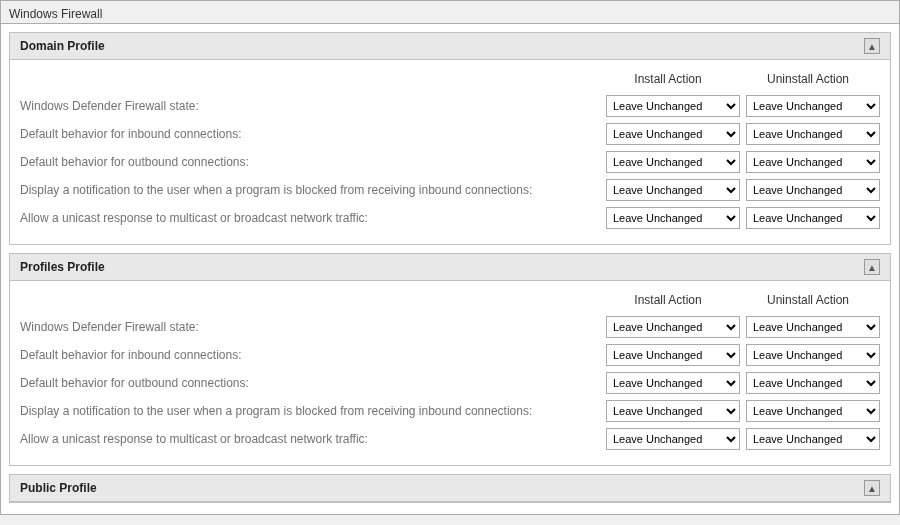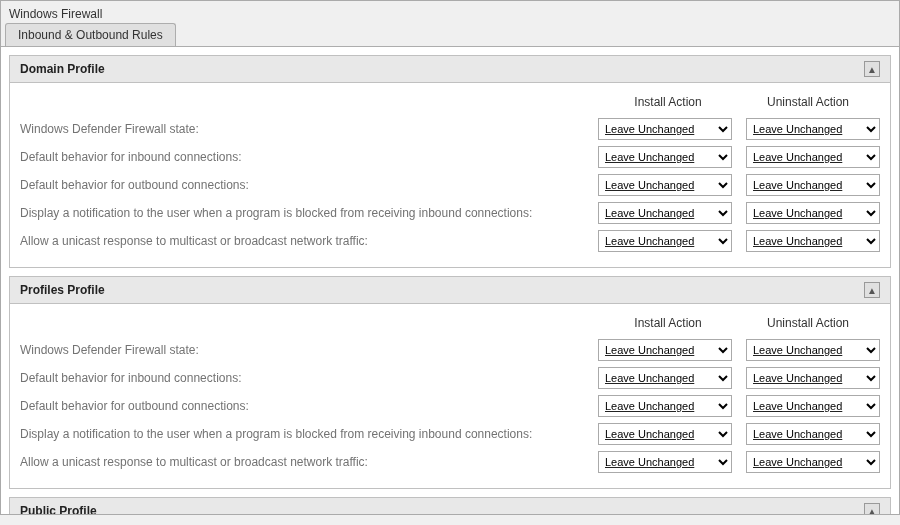--- a/index.html
+++ b/index.html
@@ -105,22 +105,21 @@
       padding: 3px 0;
     }
     .row-label {
       flex: 1;
       font-size: 12px;
       color: #737373;
       padding-right: 10px;
     }
     .row-selects {
       display: flex;
-      gap: 14px;
-      text-decoration: underline;
+      gap: 6px;
     }
     select {
       width: 134px;
       height: 22px;
       font-size: 11px;
       border: 1px solid #aaa;
       background: #fff;
       padding: 1px 2px;
       appearance: auto;
       cursor: pointer;
@@ -130,23 +129,20 @@
     }
   </style>
 </head>
 <body>
 
 <div class="window">
   <div class="title-bar">
     <span>Windows Firewall</span>
   </div>
   <div class="tabs-bar">
-    <div class="tab">
-      <span>Inbound &amp; Outbound Rules</span>
-    </div>
   </div>
   <div class="main-content" id="main-content">
   <div class="section">
         <div class="section-header">
           <span>Domain Profile</span>
           <div class="section-header-scroll">▲</div>
         </div>
         <div class="section-body">
           <div class="col-headers">
             <div class="col-header">Install Action</div>

